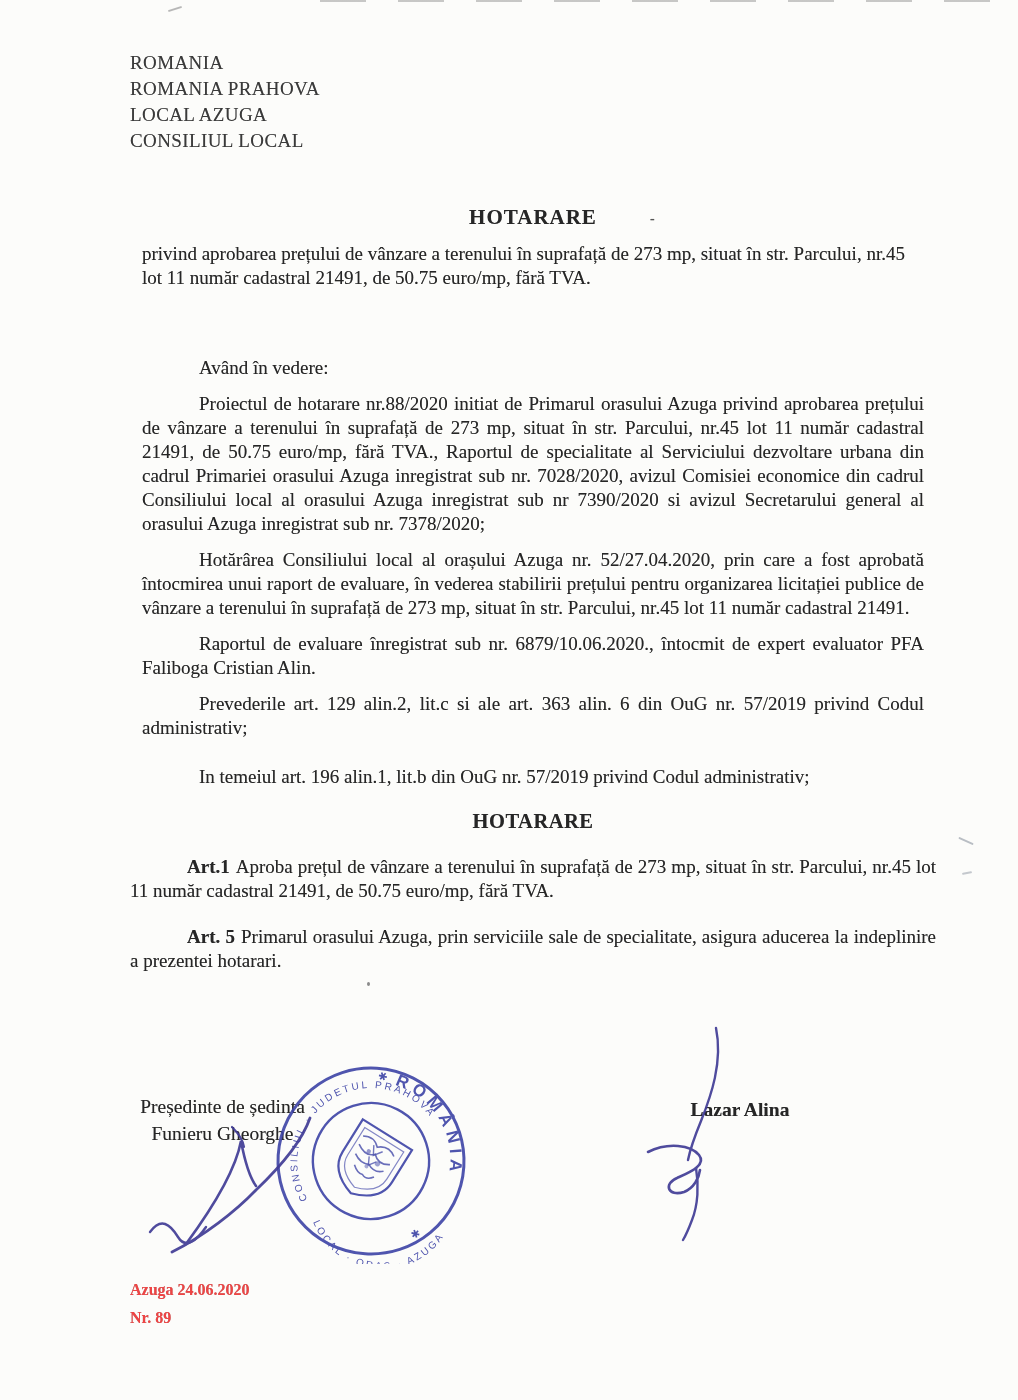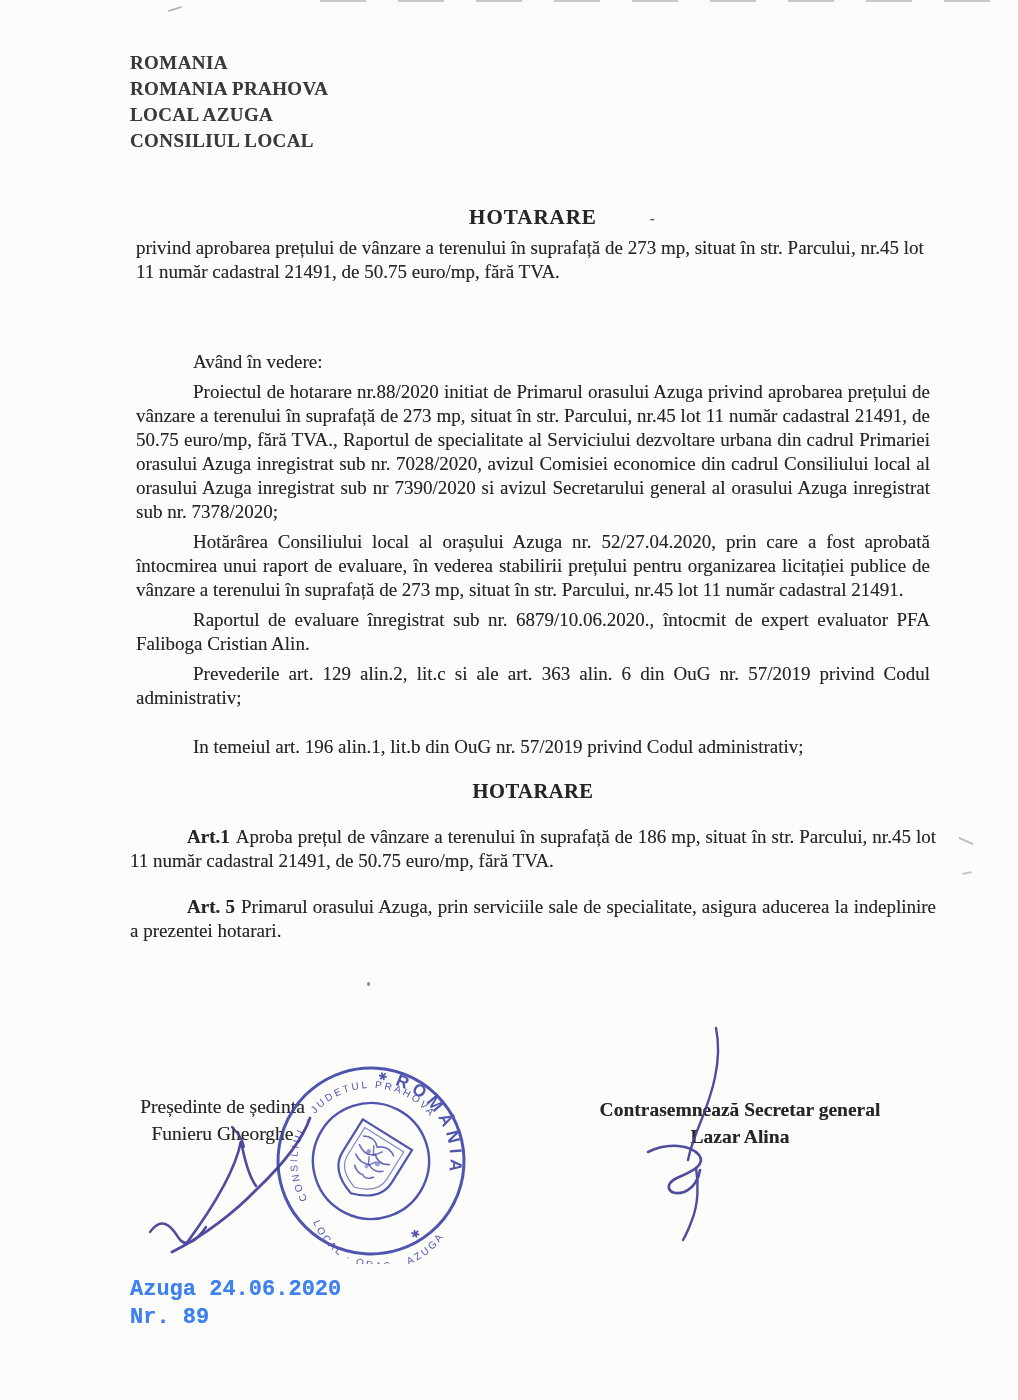--- a/index.html
+++ b/index.html
@@ -10,35 +10,35 @@
     background:#fcfcfa;
     overflow:hidden;
     font-family:"Liberation Serif", serif;
     color:#262626;
   }
   .content{
     position:absolute;left:130px;top:0;width:806px;
     font-size:19px;line-height:24px;
     text-shadow:0 0 0.5px rgba(50,50,50,.45);
   }
-  .doc-header{margin-top:50px;font-weight:bold;font-size:19px;line-height:26px;letter-spacing:.4px;color:#3a3a3a;}
+  .doc-header{margin-top:50px;font-weight:normal;font-size:19px;line-height:26px;letter-spacing:.4px;color:#3a3a3a;}
   .doc-title{margin-top:50px;text-align:center;font-weight:bold;font-size:21px;line-height:26px;letter-spacing:1px;position:relative;}
   .title-stray-dash{position:absolute;left:520px;top:2px;font-weight:bold;color:#555;font-size:14px;}
   .subtitle{margin-top:8px;text-align:left;}
   .body-block{margin-top:66px;}
-  .para{margin:6px;text-align:justify;text-indent:57px;}
+  .para{margin:12px;text-align:justify;text-indent:57px;}
   .para.noj{text-align:left;}
   .in-temeiul{margin-top:25px;text-indent:57px;}
   .adopt-line{margin-top:21px;font-weight:bold;text-indent:40px;}
   .hotarare2{margin-top:20px;text-align:center;font-weight:bold;font-size:20.5px;letter-spacing:.5px;}
   .article{margin-top:22px;text-align:justify;text-indent:57px;}
   .article .art-label{font-weight:bold;margin-right:6px;}
   .sig-left{position:absolute;left:120px;top:1093px;width:205px;text-align:center;font-weight:normal;font-size:19.5px;line-height:27px;text-shadow:0 0 0.5px rgba(50,50,50,.45);}
   .sig-right{position:absolute;left:590px;top:1096px;width:300px;text-align:center;font-weight:bold;font-size:19.5px;line-height:27px;text-shadow:0 0 0.5px rgba(50,50,50,.45);}
-  .footer{position:absolute;left:130px;top:1276px;font-weight:bold;font-size:22px;line-height:28px;color:#3b82f6;text-shadow:0 0 0.5px rgba(50,50,50,.45);font-family:Liberation Mono, monospace;}
+  .footer{position:absolute;left:130px;top:1276px;font-weight:bold;font-size:16px;line-height:28px;color:#ef4444;text-shadow:0 0 0.5px rgba(50,50,50,.45);}
   .stamp-svg{position:absolute;left:268px;top:1058px;width:206px;height:206px;opacity:.9;}
   .ink-svg{position:absolute;left:0;top:0;width:1018px;height:1400px;pointer-events:none;}
   
   .scan-top-line{position:absolute;left:320px;top:0;width:698px;height:2px;
     background:repeating-linear-gradient(90deg,rgba(60,60,60,.55) 0 46px,rgba(60,60,60,0) 46px 78px);
     opacity:.5;}
   .tick-tl{position:absolute;left:168px;top:8px;width:14px;height:2px;background:#9a9a9a;transform:rotate(-18deg);opacity:.7;}
   .mark-right-1{position:absolute;left:958px;top:840px;width:16px;height:2px;background:#b9bec4;transform:rotate(24deg);border-radius:2px;}
   .mark-right-2{position:absolute;left:962px;top:872px;width:10px;height:2px;background:#c4c8cd;transform:rotate(-10deg);border-radius:2px;}
   .speck-art2{position:absolute;left:367px;top:982px;width:3px;height:4px;background:#6e6e6e;border-radius:50%;opacity:.8;}
@@ -77,35 +77,34 @@
       <p class="para">Raportul de evaluare înregistrat sub nr. 6879/10.06.2020., întocmit de expert evaluator PFA Faliboga Cristian Alin.</p>
       <p class="para">Prevederile art. 129 alin.2, lit.c si ale art. 363 alin. 6 din OuG nr. 57/2019 privind Codul administrativ;</p>
     </div>
 
     <p class="para noj in-temeiul">In temeiul art. 196 alin.1, lit.b din OuG nr. 57/2019 privind Codul administrativ;</p>
 
 
     <div class="hotarare2">HOTARARE</div>
 
     <p class="article">
-      <span class="art-label">Art.1</span><span>Aproba  prețul de vânzare a terenului în suprafață de 186  mp, situat în str. Parcului, nr.45 lot 11 număr cadastral 21491, de  50.75 euro/mp,  fără TVA.</span>
+      <span class="art-label">Art.1</span><span>Aproba  prețul de vânzare a terenului în suprafață de 273  mp, situat în str. Parcului, nr.45 lot 11 număr cadastral 21491, de  50.75 euro/mp,  fără TVA.</span>
     </p>
 
     <p class="article">
       <span class="art-label">Art. 5</span><span>Primarul orasului Azuga, prin serviciile sale de specialitate, asigura aducerea la indeplinire a prezentei hotarari.</span>
     </p>
   </div>
 
   <div class="sig-left">
     <div>Președinte de ședinta</div>
     <div>Funieru Gheorghe</div>
   </div>
 
   <div class="sig-right">
-    <div>Contrasemnează  Secretar general</div>
     <div>Lazar Alina</div>
   </div>
 
   <svg class="stamp-svg" viewBox="0 0 206 206">
     <defs>
       <path id="arcTop" d="M 33,128 A 74,74 0 1 1 173,128"></path>
       <path id="arcBottom" d="M 31,122 A 74,74 0 1 0 175,122"></path>
       <path id="arcCountry" d="M 149,38 A 78,78 0 0 1 130,176"></path>
     </defs>
     <g transform="rotate(-18 103 103)" stroke="#3d43a6" fill="none">

